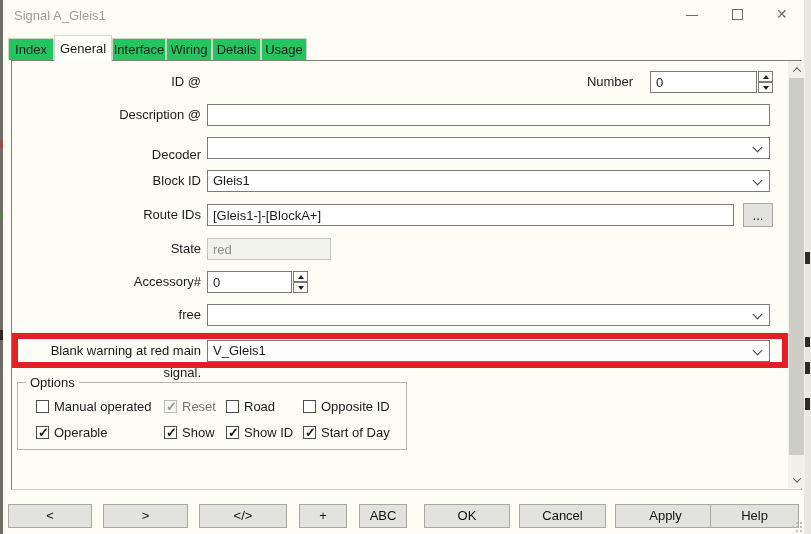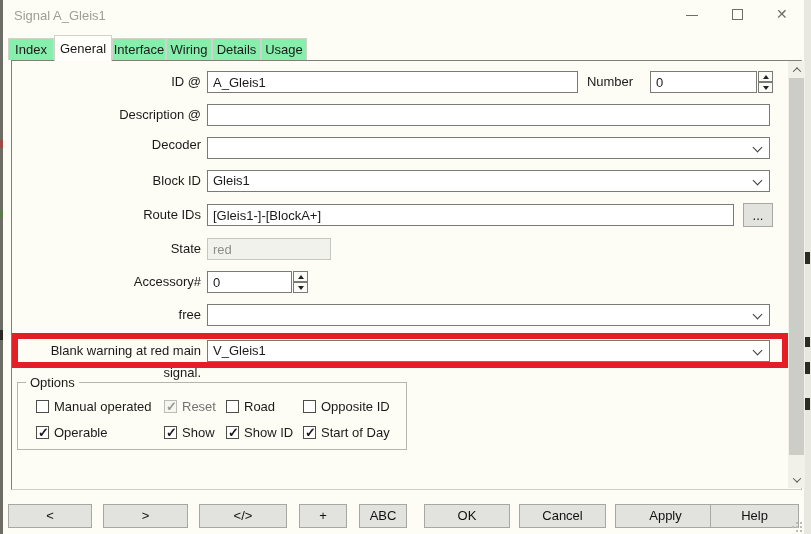--- a/index.html
+++ b/index.html
@@ -17,21 +17,21 @@
   
   .titlebar-text { position:absolute; left:11px; top:8px; color:#9e9e98; }
   .winbtn { position:absolute; top:0; width:34px; height:30px; cursor:default; }
   .min-glyph { position:absolute; left:11px; top:15px; width:12px; height:1px; background:#6e6e68; }
   .max-glyph { position:absolute; left:11px; top:9px; width:11px; height:11px; border:1px solid #6e6e68; background:transparent; }
   .close-glyph { position:absolute; left:10px; top:6px; font-size:14px; color:#6e6e68; }
 
   
   .tab {
     position:absolute; top:38px; height:22px; line-height:21px;
-    text-align:center; background:#86efac; border:1px solid #d2d2cc;
+    text-align:center; background:#22c55e; border:1px solid #d2d2cc;
     border-bottom:none; z-index:1; cursor:default;
   }
   .tab.active {
     top:35px; height:26px; line-height:26px; background:#fffffb; z-index:3;
   }
 
   
   #frame {
     position:absolute; left:8px; top:60px; width:791px; height:430px;
     border-top:1px solid #7f7f7a; border-left:1px solid #7f7f7a;
@@ -138,36 +138,35 @@
   <div class="tab" style="left:109px;width:54px;">Interface</div>
   <div class="tab" style="left:163px;width:46px;">Wiring</div>
   <div class="tab" style="left:209px;width:49px;">Details</div>
   <div class="tab" style="left:258px;width:46px;">Usage</div>
 
   <div id="frame"></div>
 
   <div style="position:absolute;left:0;top:0;width:801px;height:534px;z-index:3;">
 
     <div class="flabel" style="top:71px;">ID @</div>
-    <input class="txt" style="left: 204px; top: 71px; width: 371px;" value="A_Gleis1">
     <div class="flabel" style="left:577px;top:71px;width:60px;text-align:center;">Number</div>
     <input class="txt" style="left: 647px; top: 71px; width: 107px;" value="0">
     <div class="spinner" style="left:755px;top:71px;">
       <div class="spinbtn up">
           <span class="tri-up"></span>
         </div>
       <div class="spinbtn dn">
           <span class="tri-dn"></span>
         </div>
     </div>
 
     <div class="flabel" style="top:104px;padding-left:20px;">Description @</div>
     <input class="txt" style="left: 204px; top: 104px; width: 563px;" value="">
 
-    <div class="flabel" style="top:134px;">Decoder</div>
+    <div class="flabel" style="top:144px;">Decoder</div>
     <div class="combo" style="left:204px;top:137px;width:563px;">
       <span></span>
       <span class="chev"></span>
     </div>
 
     <div class="flabel" style="top:170px;">Block ID</div>
     <div class="combo" style="left:204px;top:170px;width:563px;">
       <span>Gleis1</span>
       <span class="chev"></span>
     </div>

